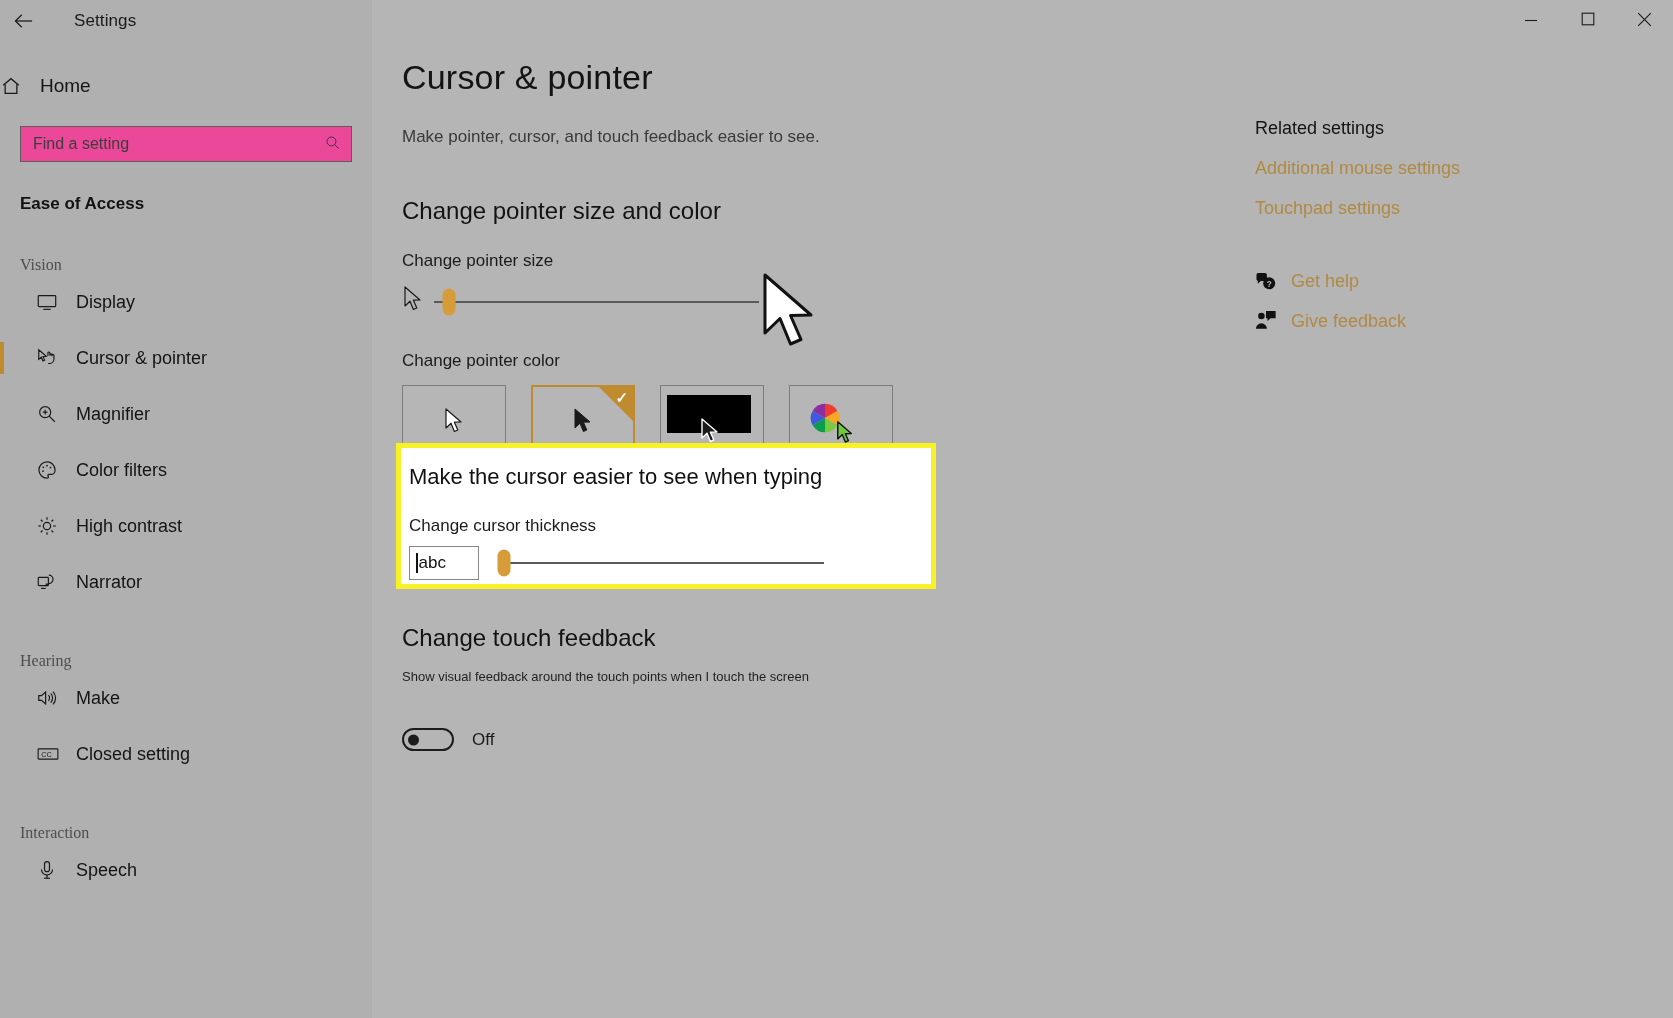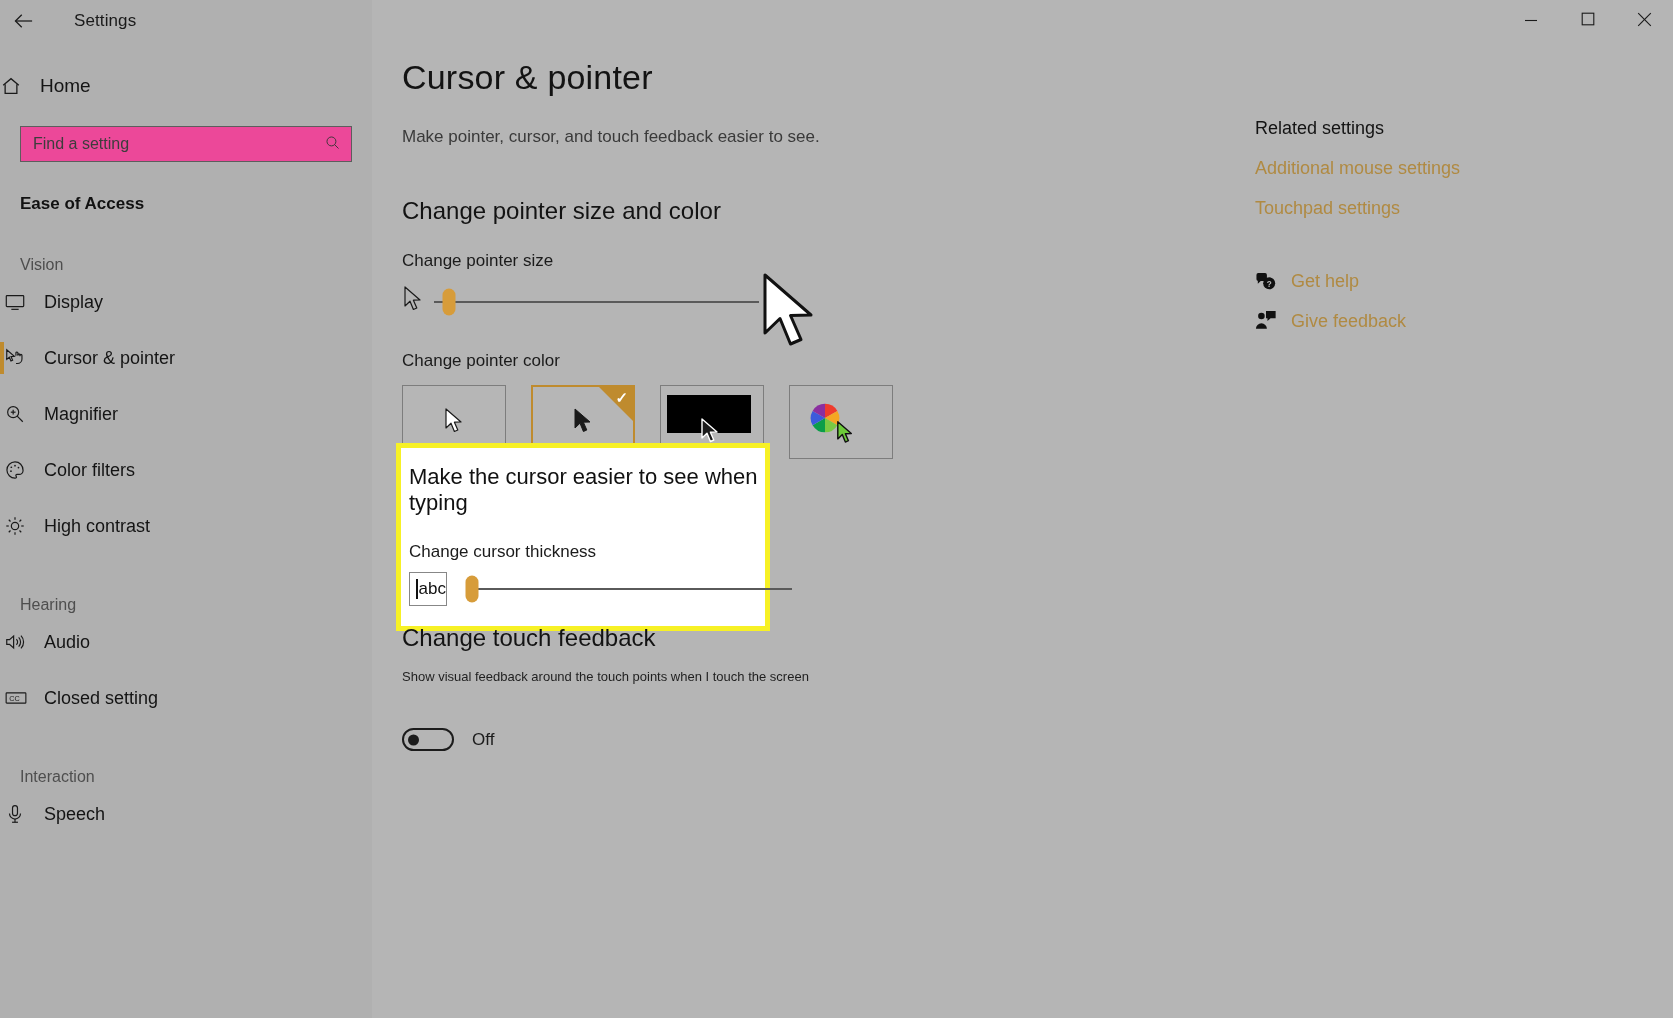--- a/index.html
+++ b/index.html
@@ -96,27 +96,28 @@
   .section-title-bold {
     font-size: 17px;
     font-weight: bold;
     color: #111;
     margin: 32px 0 0 20px;
   }
   .group-label {
     font-size: 16px;
     color: #4e4e4e;
     margin: 42px 0 0 20px;
+    font-family: Liberation Serif, serif;
   }
   .nav-item {
     position: relative;
     display: flex;
     align-items: center;
     height: 56px;
-    padding-left: 4px;
+    padding-left: 36px;
     cursor: pointer;
   }
   .nav-item .icn {
     width: 34px;
     display: flex;
     align-items: center;
     justify-content: flex-start;
   }
   .nav-item .lbl {
     font-size: 18px;
@@ -232,24 +233,24 @@
     left: 6px; top: 9px;
     width: 84px; height: 38px;
     background: #000;
   }
 
   
   .highlight-box {
     position: absolute;
     left: 24px;
     top: 443px;
-    width: 374px;
+    width: 540px;
     background: #ffffff;
     border: 5px solid #f7f125;
-    padding: 16px 0 20px 8px;
+    padding: 16px 0 4px 8px;
   }
   .hl-title {
     font-size: 22px;
     color: #111;
   }
   .hl-label {
     font-size: 17px;
     color: #1b1b1b;
     margin-top: 26px;
   }
@@ -452,33 +453,43 @@
           <line x1="18.8" y1="12" x2="21.5" y2="12"></line>
           <line x1="5.2" y1="5.2" x2="7.1" y2="7.1"></line>
           <line x1="16.9" y1="16.9" x2="18.8" y2="18.8"></line>
           <line x1="18.8" y1="5.2" x2="16.9" y2="7.1"></line>
           <line x1="7.1" y1="16.9" x2="5.2" y2="18.8"></line>
         </svg>
       </span>
       <span class="lbl">High contrast</span>
     </div>
 
+    <div class="nav-item">
+      <span class="icn">
+        <svg width="22" height="22" viewBox="0 0 24 24" fill="none" stroke="#1a1a1a" stroke-width="1.3">
+          <rect x="2.5" y="7" width="11" height="9" rx="0.8"></rect>
+          <line x1="5.5" y1="19" x2="10.5" y2="19"></line>
+          <path d="M14 4.5 a4.6 4.6 0 1 1 0 9.2 h-0.6 l-2.2 2 v-2.2"></path>
+        </svg>
+      </span>
+      <span class="lbl">Narrator</span>
+    </div>
 
     <div class="group-label">Hearing</div>
 
     <div class="nav-item">
       <span class="icn">
         <svg width="22" height="22" viewBox="0 0 24 24" fill="none" stroke="#1a1a1a" stroke-width="1.3">
           <path d="M3 9.5 H6 L10.5 5.5 V18.5 L6 14.5 H3 Z"></path>
           <path d="M13.5 9 a4 4 0 0 1 0 6"></path>
           <path d="M16 7 a7 7 0 0 1 0 10"></path>
           <path d="M18.5 5 a10 10 0 0 1 0 14"></path>
         </svg>
       </span>
-      <span class="lbl">Audio</span>
+      <span class="lbl">Make</span>
     </div>
 
     <div class="nav-item">
       <span class="icn">
         <svg width="24" height="22" viewBox="0 0 28 24" fill="none" stroke="#1a1a1a" stroke-width="1.3">
           <rect x="2.5" y="6" width="23" height="12" rx="0.8"></rect>
           <text x="6" y="15.6" font-family="Liberation Sans, sans-serif" font-size="8.5" fill="#1a1a1a" stroke="none">CC</text>
         </svg>
       </span>
       <span class="lbl">Closed setting</span>

